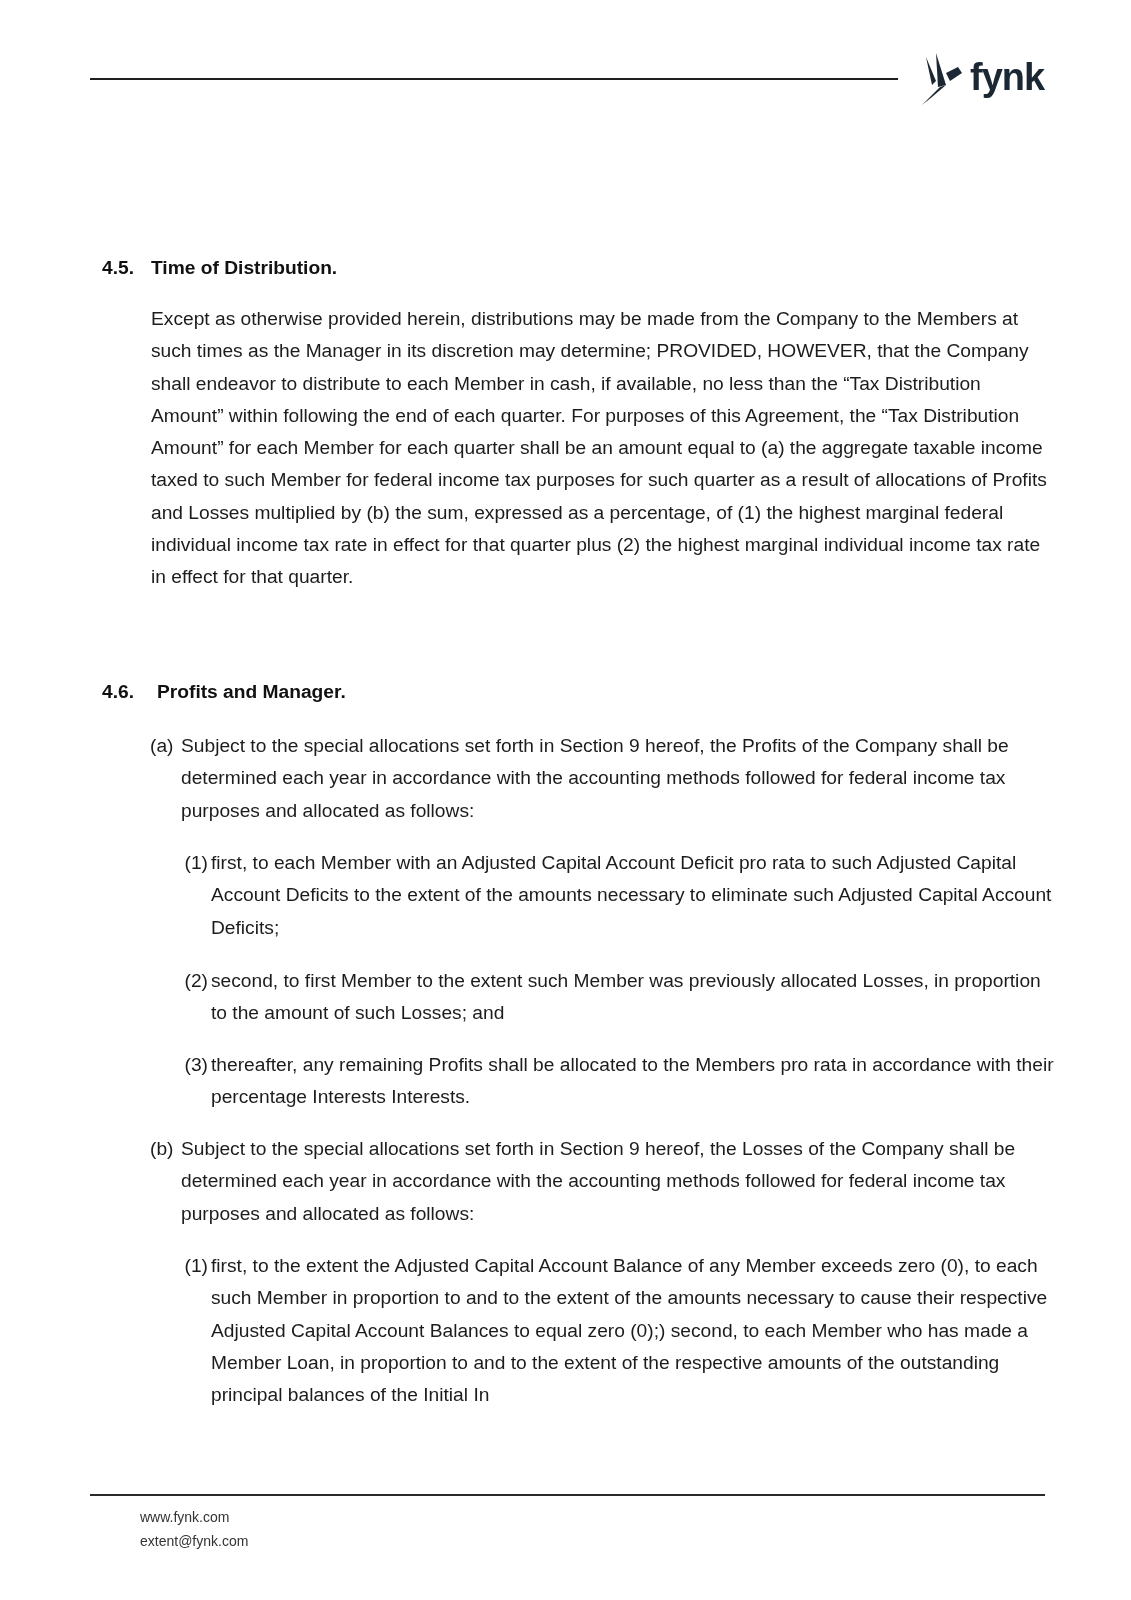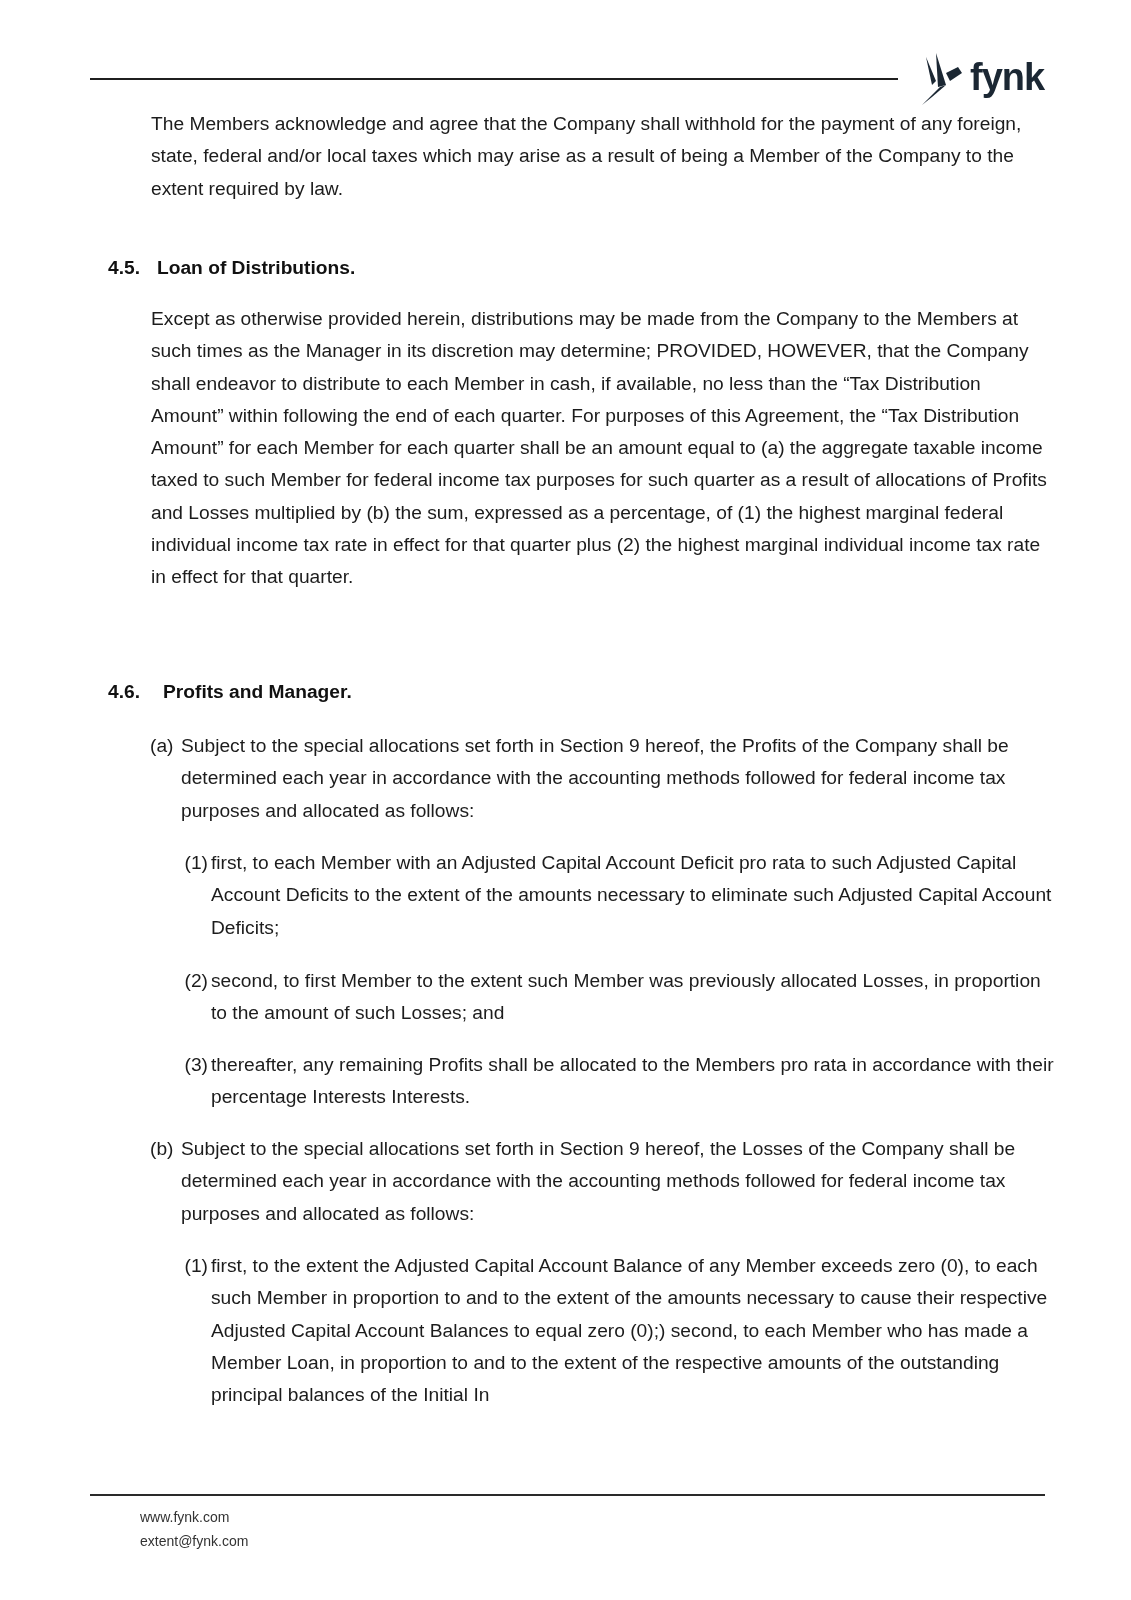--- a/index.html
+++ b/index.html
@@ -51,21 +51,21 @@
     .para {
       position: absolute;
       left: 151px;
       width: 905px;
       font-size: 19.2px;
       line-height: 32.3px;
       color: #1c1c1c;
     }
     .heading {
       position: absolute;
-      left: 108px;
+      left: 102px;
       font-size: 19.2px;
       font-weight: 700;
       color: #111111;
       line-height: 28px;
       display: flex;
     }
     .heading .num { width: 49px; display: inline-block; }
 
     .item {
       position: absolute;
@@ -114,25 +114,24 @@
       <svg width="44" height="56" viewBox="0 0 44 56">
         <polygon points="6,6 16,30 12,34" fill="#1b2733"></polygon>
         <polygon points="16,2 26,34 18,36" fill="#1b2733"></polygon>
         <polygon points="26,22 38,16 42,22 30,30" fill="#1b2733"></polygon>
         <polygon points="2,54 20,36 26,34 12,46" fill="#1b2733"></polygon>
       </svg>
     </span>
     <span class="logo-text">fynk</span>
   </div>
 
-  <div class="para" style="top:108px;">The Members acknowledge and agree that the Company shall withhold for the payment of any foreign, state, federal and/or local taxes which may arise as a result of being a Member of the Company to the extent required by law.</div>
 
   <div class="heading" style="top:254px;">
     <span class="num">4.5.</span>
-    <span>Loan of Distributions.</span>
+    <span>Time of Distribution.</span>
   </div>
   <div class="para" style="top:303px;">Except as otherwise provided herein, distributions may be made from the Company to the Members at such times as the Manager in its discretion may determine; PROVIDED, HOWEVER, that the Company shall endeavor to distribute to each Member in cash, if available, no less than the “Tax Distribution Amount” within following the end of each quarter. For purposes of this Agreement, the “Tax Distribution Amount” for each Member for each quarter shall be an amount equal to (a) the aggregate taxable income taxed to such Member for federal income tax purposes for such quarter as a result of allocations of Profits and Losses multiplied by (b) the sum, expressed as a percentage, of (1) the highest marginal federal individual income tax rate in effect for that quarter plus (2) the highest marginal individual income tax rate in effect for that quarter.</div>
 
   <div class="heading" style="top:678px;gap:6px;">
     <span class="num">4.6.</span>
     <span>Profits and Manager.</span>
   </div>
 
   <div class="item item-a" style="top:730px;">
     <span class="marker">(a)</span>

